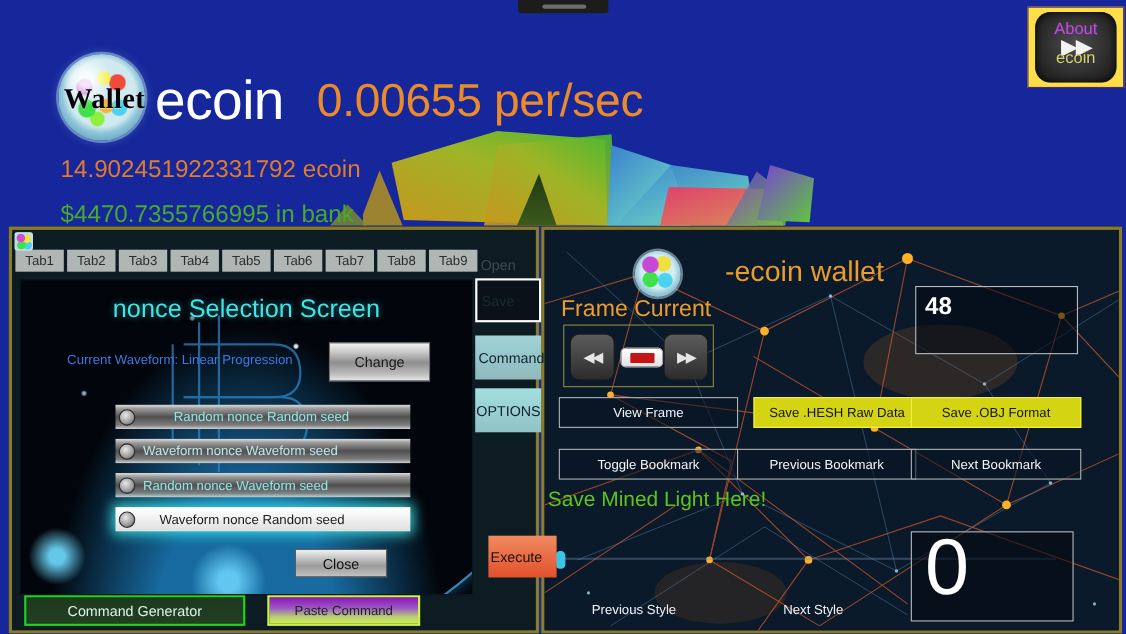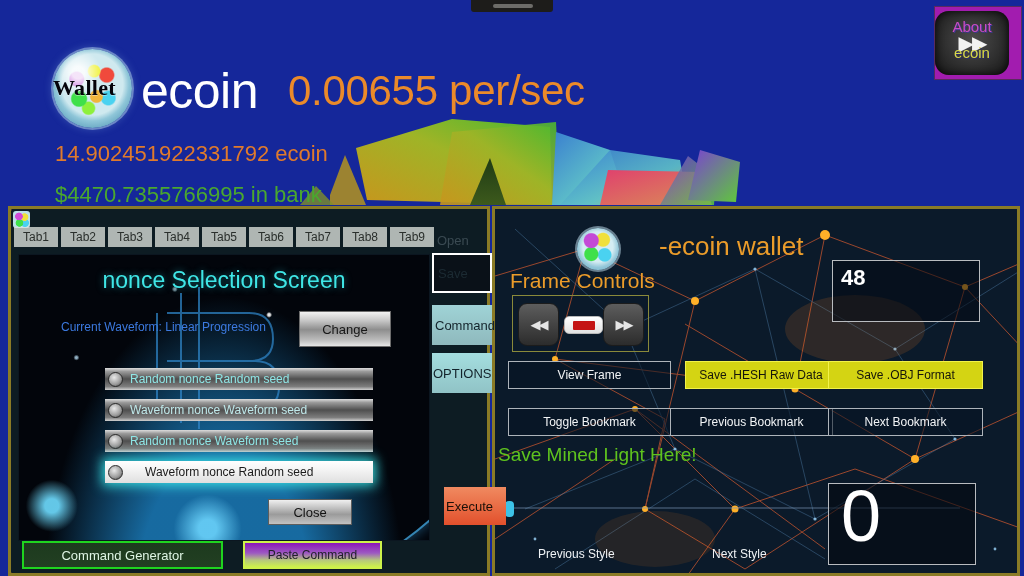--- a/index.html
+++ b/index.html
@@ -33,22 +33,22 @@
       radial-gradient(circle at 52% 28%, #f0f23c 0 8%, rgba(0,0,0,0) 10%),
       radial-gradient(circle at 68% 33%, #f04a3c 0 9%, rgba(0,0,0,0) 11%),
       radial-gradient(circle at 33% 63%, #3fe04a 0 10%, rgba(0,0,0,0) 12%),
       radial-gradient(circle at 55% 60%, #f0b53c 0 9%, rgba(0,0,0,0) 11%),
       radial-gradient(circle at 70% 62%, #4ad2f0 0 9%, rgba(0,0,0,0) 11%),
       radial-gradient(circle at 45% 75%, #8ef03c 0 8%, rgba(0,0,0,0) 10%),
       radial-gradient(circle at 50% 45%, #cfe9ef 0 52%, #8fc6d8 62%, #6aa9c4 76%, rgba(60,120,160,.45) 100%);
     box-shadow:0 0 0 2px rgba(190,225,240,.45), 0 0 10px rgba(160,210,240,.35);
   }
   #wallet-logo .wl-txt{
-    position:absolute;left:0;right:0;top:26px;text-align:left;
-    font-family:"Liberation Serif", serif;font-weight:700;font-size:22px;
+    position:absolute;left:0;right:0;top:26px;text-align:right;
+    font-family:"Liberation Serif", serif;font-weight:700;font-size:26px;
     color:#04030a;letter-spacing:.3px;
     text-shadow:0 1px 0 rgba(255,255,255,.4);
   }
   #brand{
     position:absolute;left:141px;top:66px;
     font-size:50px;color:#ffffff;font-weight:400;letter-spacing:-.5px;line-height:1;
   }
   #rate{
     position:absolute;left:288px;top:70px;
     font-size:42px;color:#eb8a2a;font-weight:400;line-height:1;letter-spacing:-.3px;
@@ -58,22 +58,22 @@
     font-size:22px;color:#e07a2c;line-height:1;
   }
   #bal-bank{
     position:absolute;left:55px;top:184px;
     font-size:22px;color:#4aa82e;line-height:1;
   }
 
   
   #about-btn{
     position:absolute;left:934px;top:6px;width:88px;height:74px;
-    background:#a21caf;border:1px solid #5a2a5e;box-sizing:border-box;
-    display:flex;align-items:center;justify-content:flex-start;cursor:pointer;
+    background:#fde047;border:1px solid #5a2a5e;box-sizing:border-box;
+    display:flex;align-items:center;justify-content:center;cursor:pointer;
   }
   #about-btn .inner{
     position:relative;width:74px;height:64px;border-radius:14px;
     background:radial-gradient(ellipse at 50% 45%,#4c4c4c 0%,#2f2f2f 55%,#171717 100%);
     box-shadow:inset 0 0 8px rgba(0,0,0,.9);
   }
   #about-btn .l1{
     position:absolute;left:0;right:0;top:8px;text-align:center;
     font-size:15px;color:#c94cc4;line-height:1;
     text-shadow:1px 1px 0 #3a3a8a;
@@ -443,21 +443,21 @@
         <path d="M62 4 L62 146"></path>
       <path d="M30 30 L112 30 Q136 30 136 56 Q136 78 112 78 L30 78"></path>
       <path d="M30 78 L118 78 Q142 78 142 104 Q142 126 118 126 L30 126"></path>
       <path d="M20 30 L20 126"></path>
     </g>
   </svg>
   <div id="dlg-wave">Current Waveform: Linear Progression</div>
   <div id="dlg-title">nonce Selection Screen</div>
   <div id="change-btn">Change</div>
   <div id="opt-list">
-      <div class="opt-row" style="top: 113px;">
+      <div class="opt-row" style="top: 113px; gap: 28px;">
         <div class="bar"></div>
         <div class="radio"></div>
         <div class="lab">Random nonce Random seed</div>
       </div>
       <div class="opt-row dim" style="top: 144px;">
         <div class="bar"></div>
         <div class="radio"></div>
         <div class="lab">Waveform nonce Waveform seed</div>
       </div>
       <div class="opt-row" style="top: 175px;">
@@ -518,21 +518,21 @@
       </g>
       <ellipse cx="360" cy="120" rx="70" ry="34" fill="#e2761c" opacity="0.16"></ellipse>
       <ellipse cx="160" cy="330" rx="60" ry="28" fill="#e2761c" opacity="0.12"></ellipse>
       <ellipse cx="880" cy="300" rx="60" ry="28" fill="#e2761c" opacity="0.10"></ellipse>
     </svg>
   </div>
 
   <div id="rp-logo"></div>
   <div id="rp-title">-ecoin wallet</div>
 
-  <div id="fc-label">Frame Controls</div>
+  <div id="fc-label">Frame Current</div>
   <div id="fc-box">
     <div class="fc-btn" id="fc-rew">
       <span>◀◀</span>
     </div>
     <div id="fc-stop">
       <span class="sq"></span>
     </div>
     <div class="fc-btn" id="fc-ff">
       <span>▶▶</span>
     </div>

